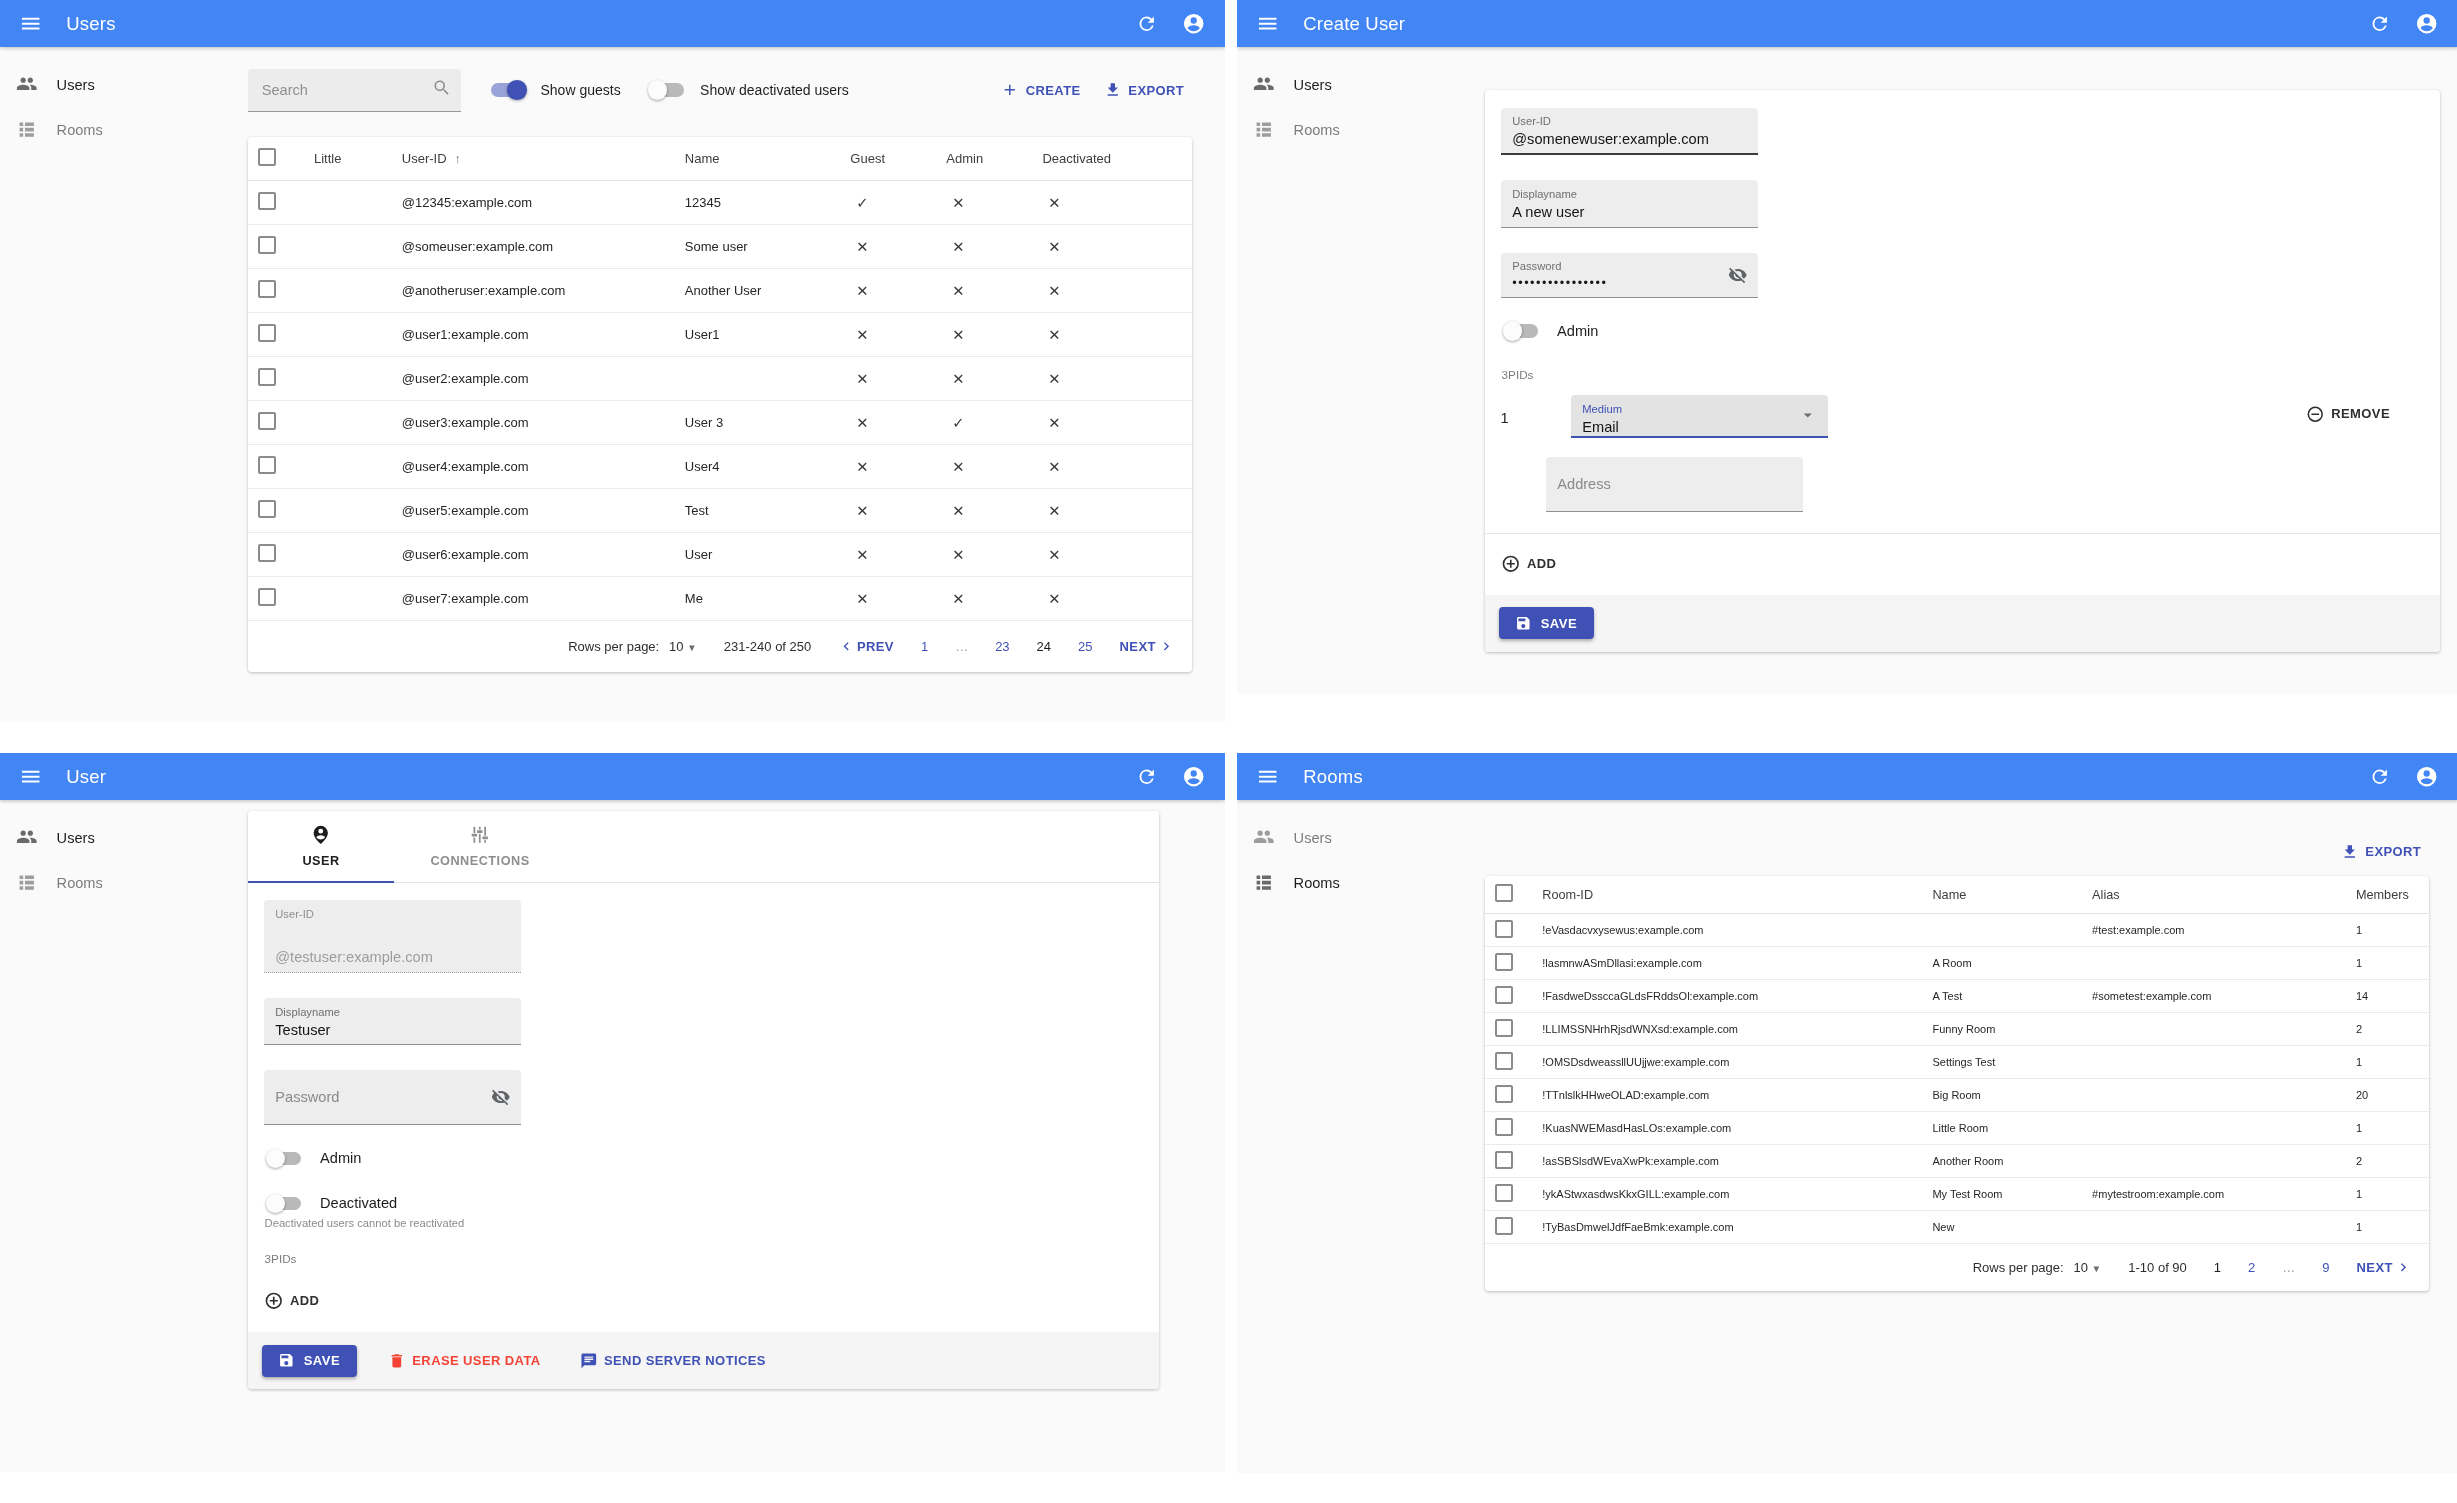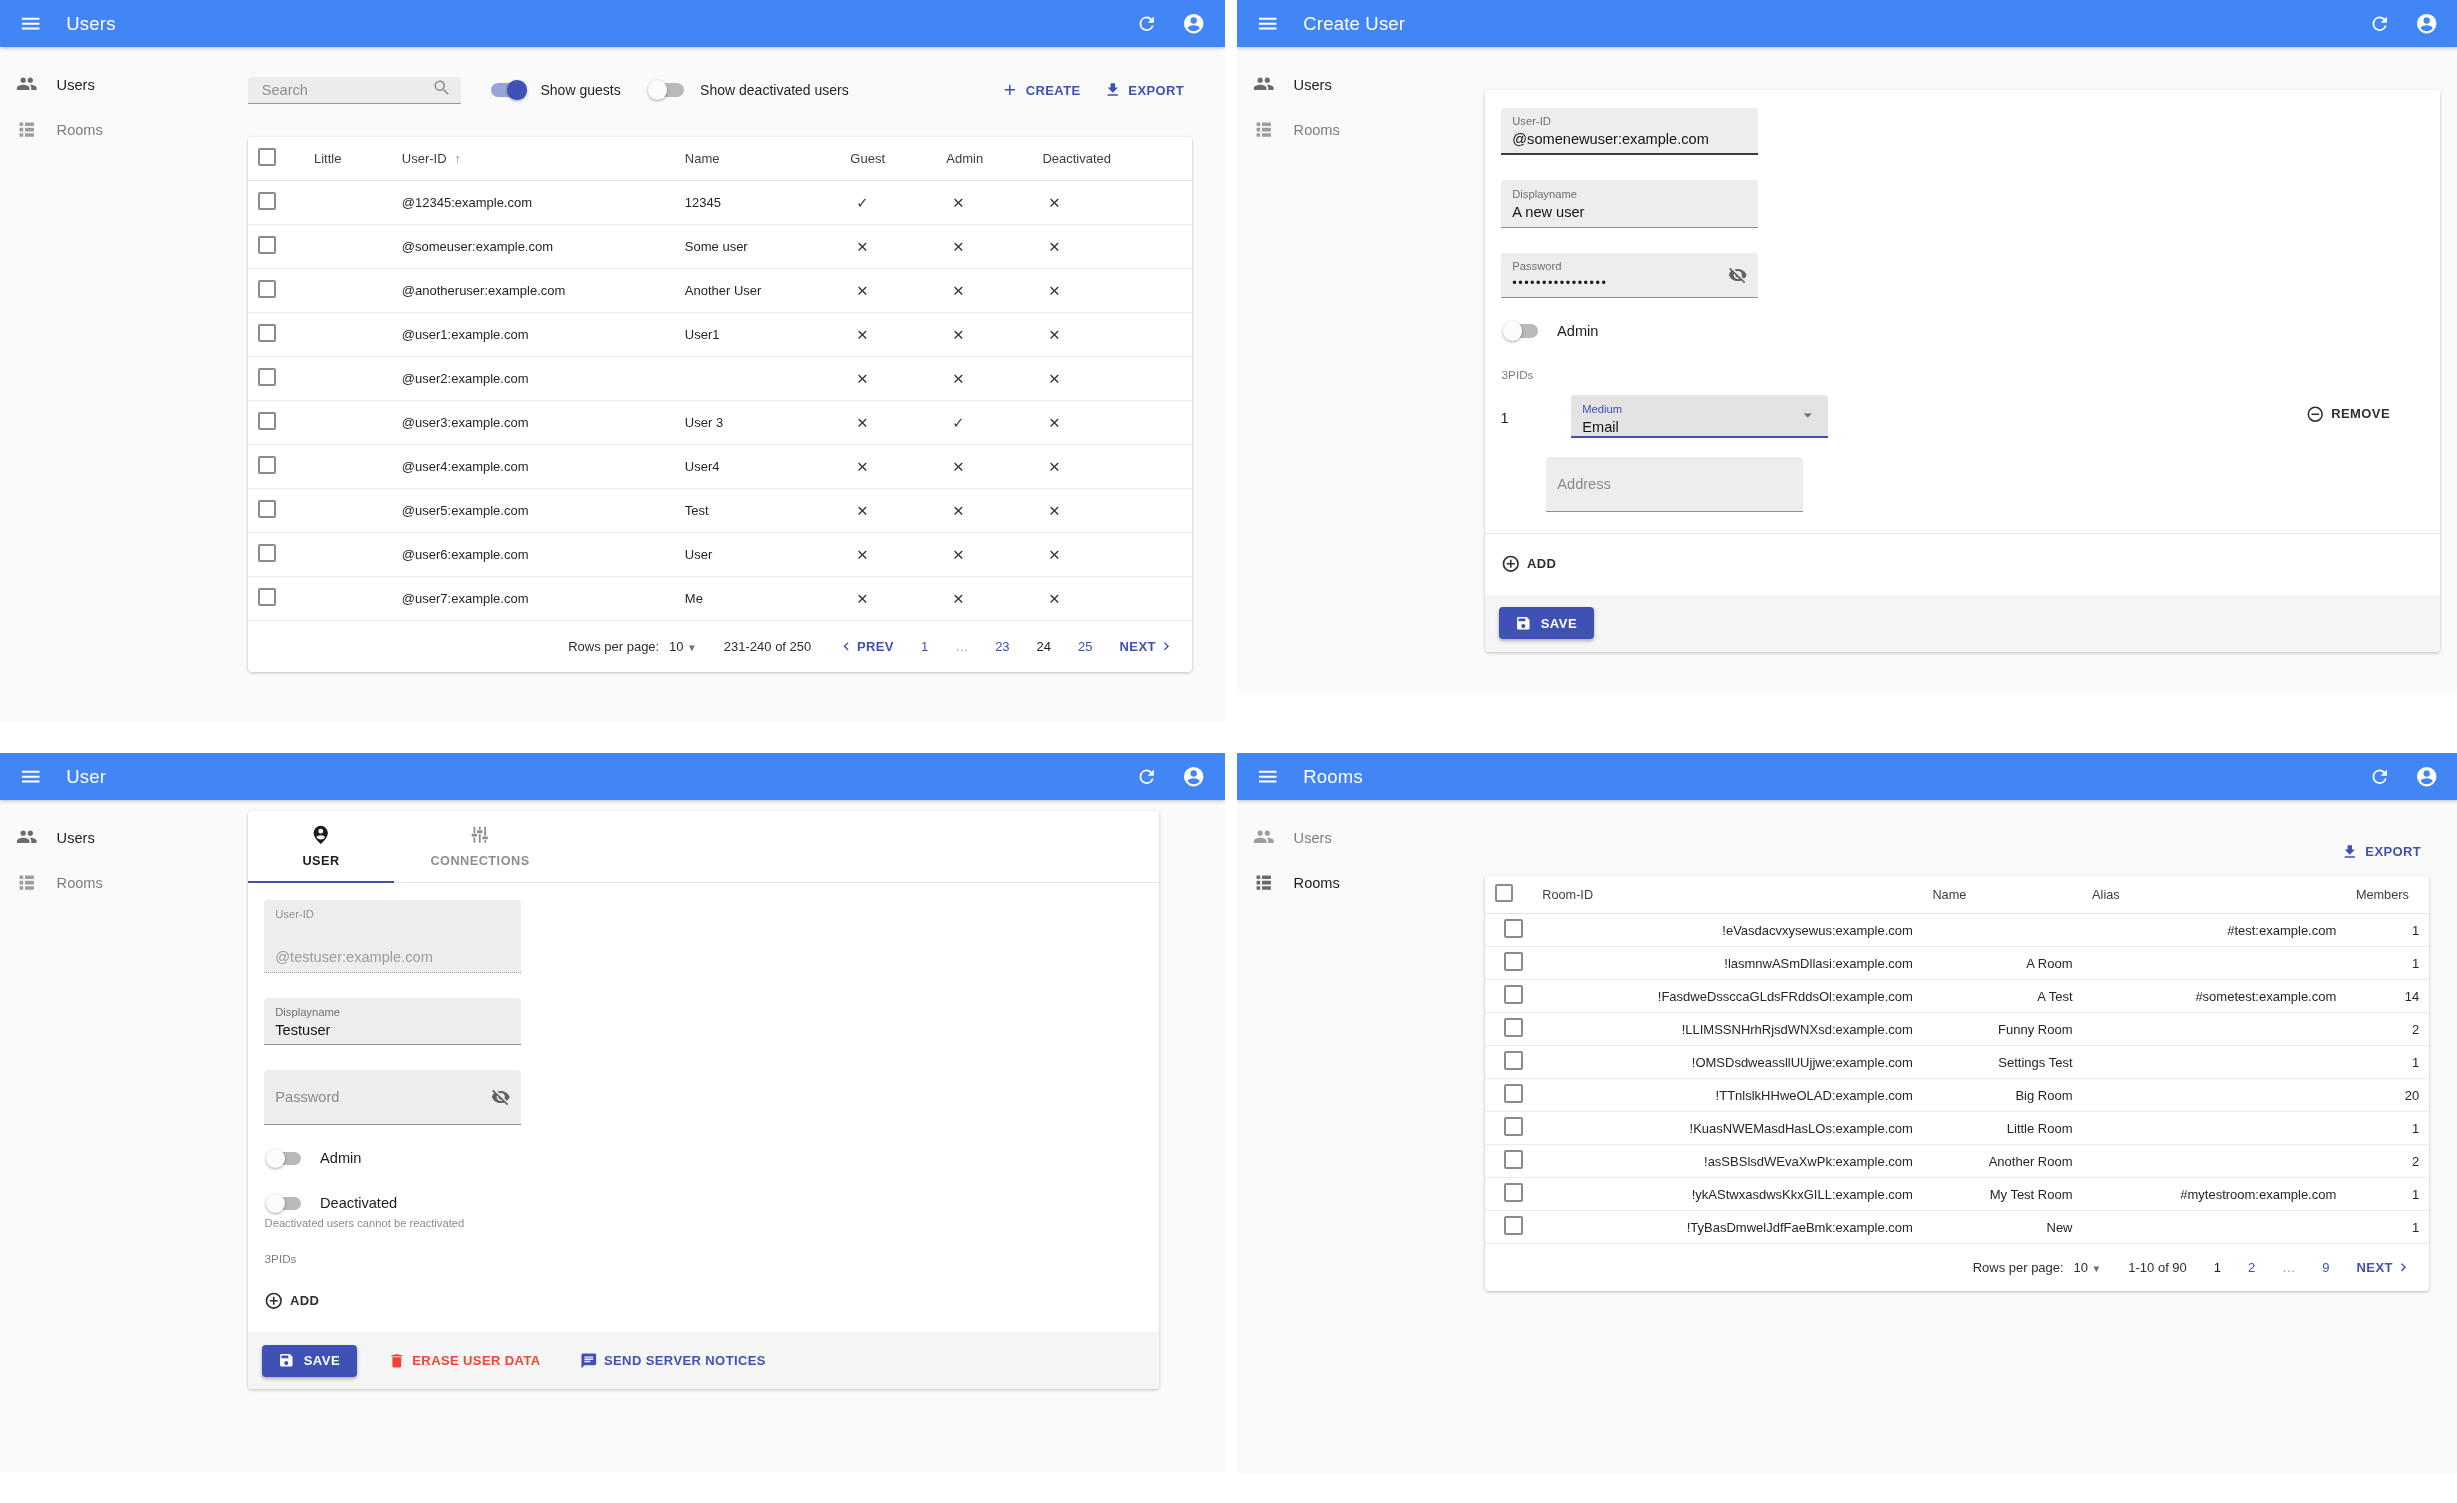--- a/index.html
+++ b/index.html
@@ -21,21 +21,21 @@
   .sidebar{width:248px;flex:0 0 248px;padding-top:15.6px;}
   .sb-item{height:45px;display:flex;align-items:center;gap:19.5px;padding:0 15.6px;font-size:14.6px;color:#7c7c7c;cursor:pointer;}
   .sb-item svg{fill:#9d9d9d;}
   .sb-item.active{color:#1d1d1d;}
   .sb-item.active svg{fill:#6a6a6a;}
   .main{flex:1;min-width:0;}
   .main.pad-r{padding-right:33px;}
 
   
   .list-toolbar{display:flex;align-items:center;height:55px;margin-top:15.6px;}
-  .search-box{width:213px;height:27px;background:#ececec;border-bottom:1px solid #979797;
+  .search-box{width:213px;height:43px;background:#ececec;border-bottom:1px solid #979797;
               border-radius:3.9px 3.9px 0 0;display:flex;align-items:center;padding:0 9.8px 0 11.7px;box-sizing:border-box;}
   .search-box input{border:0;background:transparent;outline:none;flex:1;min-width:0;
                     font-family:inherit;font-size:14.6px;color:#333;}
   .search-box input::placeholder{color:#8f8f8f;}
   .search-box svg{fill:#8f8f8f;}
   .switch-row{display:flex;align-items:center;margin-left:25px;font-size:14px;color:#1f1f1f;gap:11.7px;}
   .sw{width:33px;height:13.7px;border-radius:7.8px;position:relative;flex:0 0 auto;margin:0 4.9px;cursor:pointer;}
   .sw .thumb{position:absolute;top:-2.9px;width:19.5px;height:19.5px;border-radius:50%;box-shadow:0 1px 2.9px rgba(0,0,0,.35);}
   .sw.on{background:#9aa3d8;}
   .sw.on .thumb{background:#3f51b5;right:-2.9px;}
@@ -51,21 +51,21 @@
   .text-btn.danger svg{fill:#f44336;}
 
   
   .card{background:#fff;border-radius:3.9px;box-shadow:0 1px 2.9px rgba(0,0,0,.13),0 1px 3.9px rgba(0,0,0,.12);}
   table{width:100%;border-collapse:collapse;table-layout:fixed;}
   th{text-align:left;font-weight:400;font-size:13px;color:#3d3d3d;height:43px;padding:0 9.8px;
      border-bottom:1px solid #e3e3e3;white-space:nowrap;overflow:hidden;}
   td{font-size:13px;color:#262626;height:43px;padding:0 9.8px;border-bottom:1px solid #ebebeb;
      white-space:nowrap;overflow:hidden;}
   .rooms-table th{height:37px;font-size:12.7px;}
-  .rooms-table td{height:32px;font-size:13px;text-align:right;}
+  .rooms-table td{height:32px;font-size:11px;}
   .checkbox{width:14.6px;height:14.6px;border:2px solid #8b8b8b;border-radius:2px;display:inline-block;background:#fff;}
   .bool{font-size:14.6px;color:#3a3a3a;padding-left:5.9px;}
   .sort-arrow{color:#7d7d7d;font-size:12.7px;margin-left:7.8px;}
 
   .pagination{display:flex;align-items:center;justify-content:flex-end;gap:27px;height:51px;
               padding:0 17.6px;font-size:13px;color:#2e2e2e;}
   .rooms-pagination{height:47px;}
   .rpp{display:flex;align-items:center;gap:9.8px;}
   .caret{color:#6f6f6f;font-size:9.8px;}
   .pages{display:flex;align-items:center;gap:27px;}

